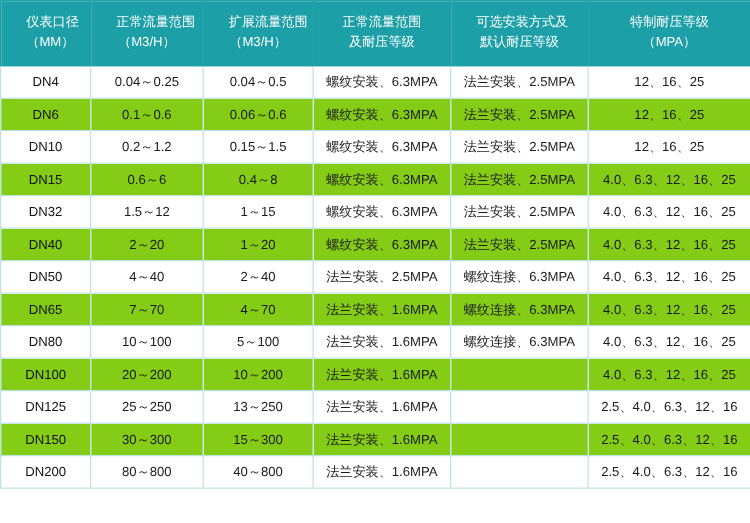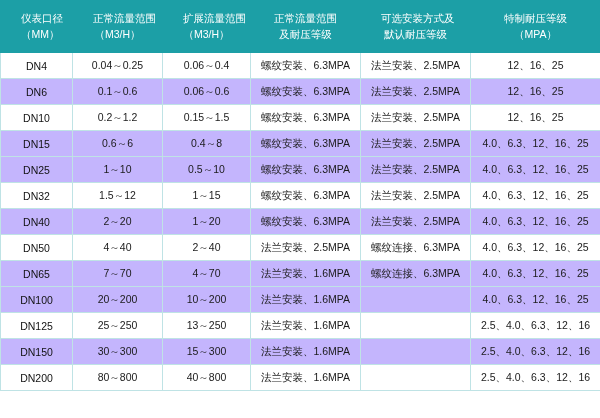--- a/index.html
+++ b/index.html
@@ -48,21 +48,21 @@
     text-align: center;
     vertical-align: middle;
     border: 1px solid #bfe3e5;
     height: 26px;
     padding: 1px 2px;
     box-sizing: border-box;
     white-space: nowrap;
     overflow: hidden;
   }
   #spec-table tbody tr.alt td {
-    background: #c4b5fd;
+    background: #84cc16;
     margin-top: 13px;
   }
   #spec-table tbody tr td:first-child {
     color: #111111;
   }
   #spec-table tbody td.empty {
     color: transparent;
   }
 </style>
 </head>
@@ -102,21 +102,21 @@
       <th>
         <span class="hl">特制耐压等级</span>
         <span class="hl">（MPA）</span>
       </th>
     </tr>
   </thead>
   <tbody id="table-body">
       <tr>
         <td>DN4</td>
         <td>0.04～0.25</td>
-        <td>0.06～0.4</td>
+        <td>0.04～0.5</td>
         <td>螺纹安装、6.3MPA</td>
         <td>法兰安装、2.5MPA</td>
         <td>12、16、25</td>
       </tr>
       <tr class="alt">
         <td>DN6</td>
         <td>0.1～0.6</td>
         <td>0.06～0.6</td>
         <td>螺纹安装、6.3MPA</td>
         <td>法兰安装、2.5MPA</td>
@@ -131,28 +131,20 @@
         <td>12、16、25</td>
       </tr>
       <tr class="alt">
         <td>DN15</td>
         <td>0.6～6</td>
         <td>0.4～8</td>
         <td>螺纹安装、6.3MPA</td>
         <td>法兰安装、2.5MPA</td>
         <td>4.0、6.3、12、16、25</td>
       </tr>
-      <tr class="alt">
-        <td>DN25</td>
-        <td>1～10</td>
-        <td>0.5～10</td>
-        <td>螺纹安装、6.3MPA</td>
-        <td>法兰安装、2.5MPA</td>
-        <td>4.0、6.3、12、16、25</td>
-      </tr>
       <tr>
         <td>DN32</td>
         <td>1.5～12</td>
         <td>1～15</td>
         <td>螺纹安装、6.3MPA</td>
         <td>法兰安装、2.5MPA</td>
         <td>4.0、6.3、12、16、25</td>
       </tr>
       <tr class="alt">
         <td>DN40</td>
@@ -167,20 +159,28 @@
         <td>4～40</td>
         <td>2～40</td>
         <td>法兰安装、2.5MPA</td>
         <td>螺纹连接、6.3MPA</td>
         <td>4.0、6.3、12、16、25</td>
       </tr>
       <tr class="alt">
         <td>DN65</td>
         <td>7～70</td>
         <td>4～70</td>
+        <td>法兰安装、1.6MPA</td>
+        <td>螺纹连接、6.3MPA</td>
+        <td>4.0、6.3、12、16、25</td>
+      </tr>
+      <tr>
+        <td>DN80</td>
+        <td>10～100</td>
+        <td>5～100</td>
         <td>法兰安装、1.6MPA</td>
         <td>螺纹连接、6.3MPA</td>
         <td>4.0、6.3、12、16、25</td>
       </tr>
       <tr class="alt">
         <td>DN100</td>
         <td>20～200</td>
         <td>10～200</td>
         <td>法兰安装、1.6MPA</td>
         <td class="empty"></td>

